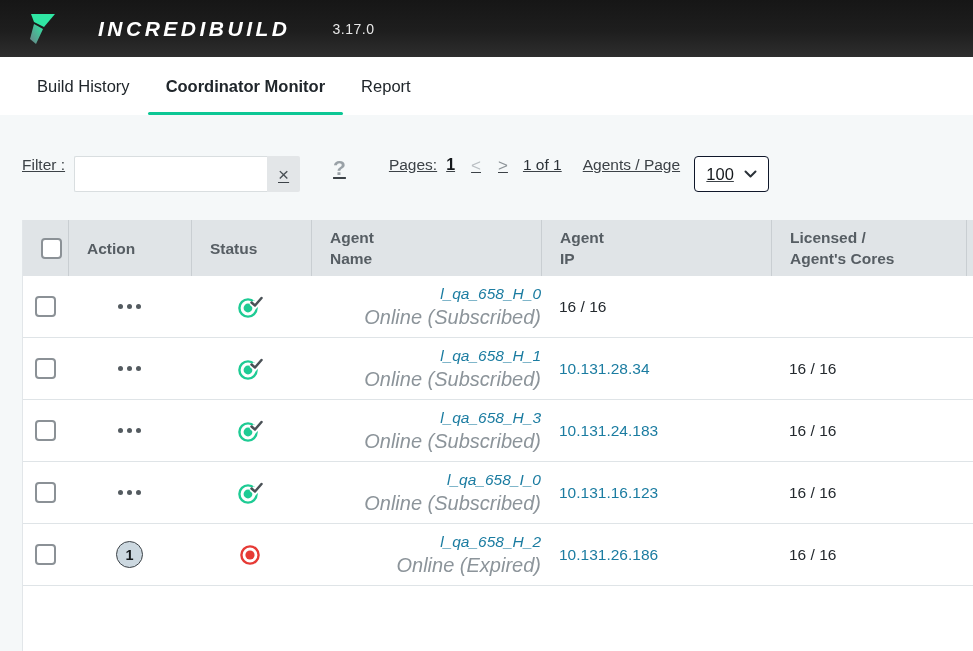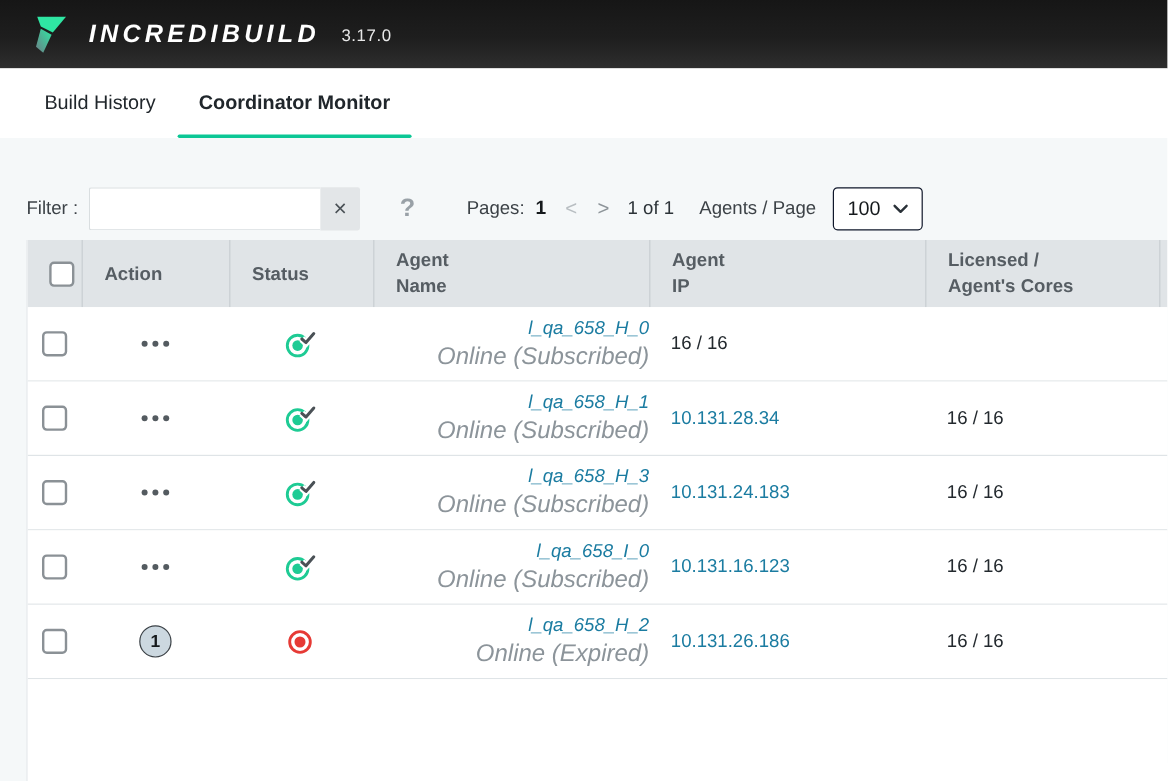--- a/index.html
+++ b/index.html
@@ -9,21 +9,21 @@
     background: #ffffff;
     color: #23292e;
     overflow: hidden;
   }
   .screen { width: 973px; height: 651px; display: flex; flex-direction: column; }
 
   
   .app-header {
     height: 57px; flex: 0 0 57px;
     background: linear-gradient(180deg, #161616 0%, #1e1e1e 55%, #2e2e2e 100%);
-    display: flex; align-items: center; padding-left: 24px;
+    display: flex; align-items: center; padding-left: 24px; gap: 24px;
   }
   .logo-mark { width: 36px; height: 36px; margin-right: 14px; }
   .wordmark {
     color: #ffffff; font-size: 21px; font-weight: 700; font-style: italic;
     letter-spacing: 3.5px;
   }
   .version { color: #e8e8e8; font-size: 14px; margin-left: 18px; letter-spacing: .5px; }
 
   
   .tab-bar {
@@ -37,22 +37,22 @@
   .tab.active { font-weight: 700; }
   .tab-underline {
     position: absolute; left: 0; right: 0; bottom: 0; height: 3px;
     background: #0cc795; border-radius: 2px;
   }
 
   
   .content { flex: 1; background: #f5f8f9; display: flex; flex-direction: column; }
 
   .filter-row {
-    margin: 41px 0 8px 22px; height: 36px;
-    display: flex; align-items: center; font-size: 15.5px; color: #3c4247;
+    margin: 41px 0 28px 22px; height: 36px;
+    display: flex; align-items: flex-start; font-size: 15.5px; color: #3c4247; text-decoration: underline;
   }
   .filter-label { margin-right: 9px; }
   .input-group { display: flex; height: 36px; }
   .filter-input {
     width: 193px; height: 36px; border: 1px solid #d9dee0; border-right: none;
     background: #ffffff; outline: none; padding: 0 8px; font-size: 15px;
     font-family: "Liberation Sans", sans-serif; color: #23292e;
     border-radius: 2px 0 0 2px;
   }
   .clear-btn {
@@ -145,20 +145,23 @@
   </header>
 
   <nav class="tab-bar">
     <div class="tab">
       <span>Build History</span>
     </div>
     <div class="tab active">
       <span>Coordinator Monitor</span>
       <span class="tab-underline"></span>
     </div>
+    <div class="tab">
+      <span>Report</span>
+    </div>
   </nav>
 
   <div class="content">
 
     <div class="filter-row">
       <span class="filter-label">Filter :</span>
       <div class="input-group">
         <input class="filter-input" type="text" value="" style="">
         <button class="clear-btn">
           <span>×</span>

